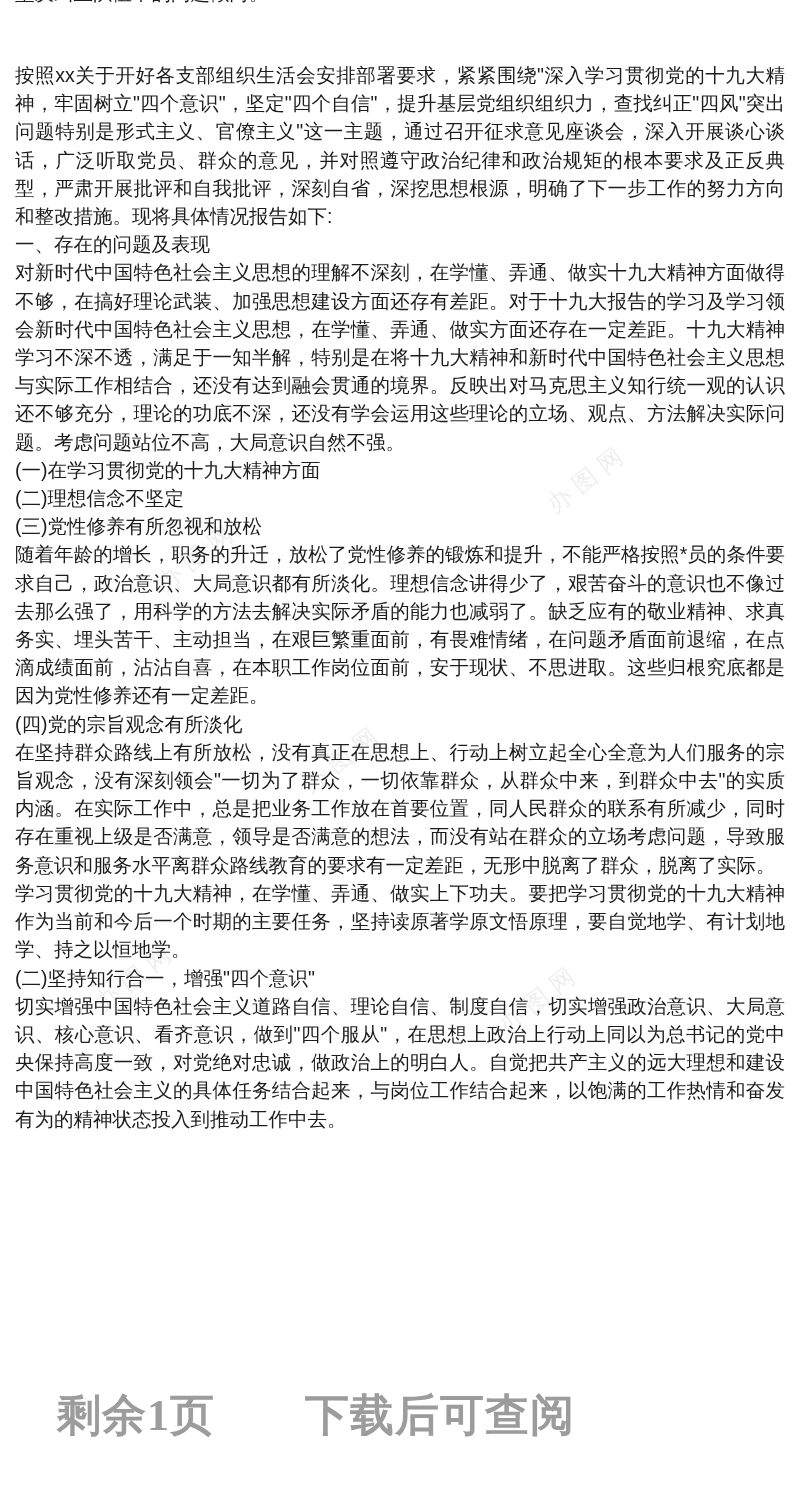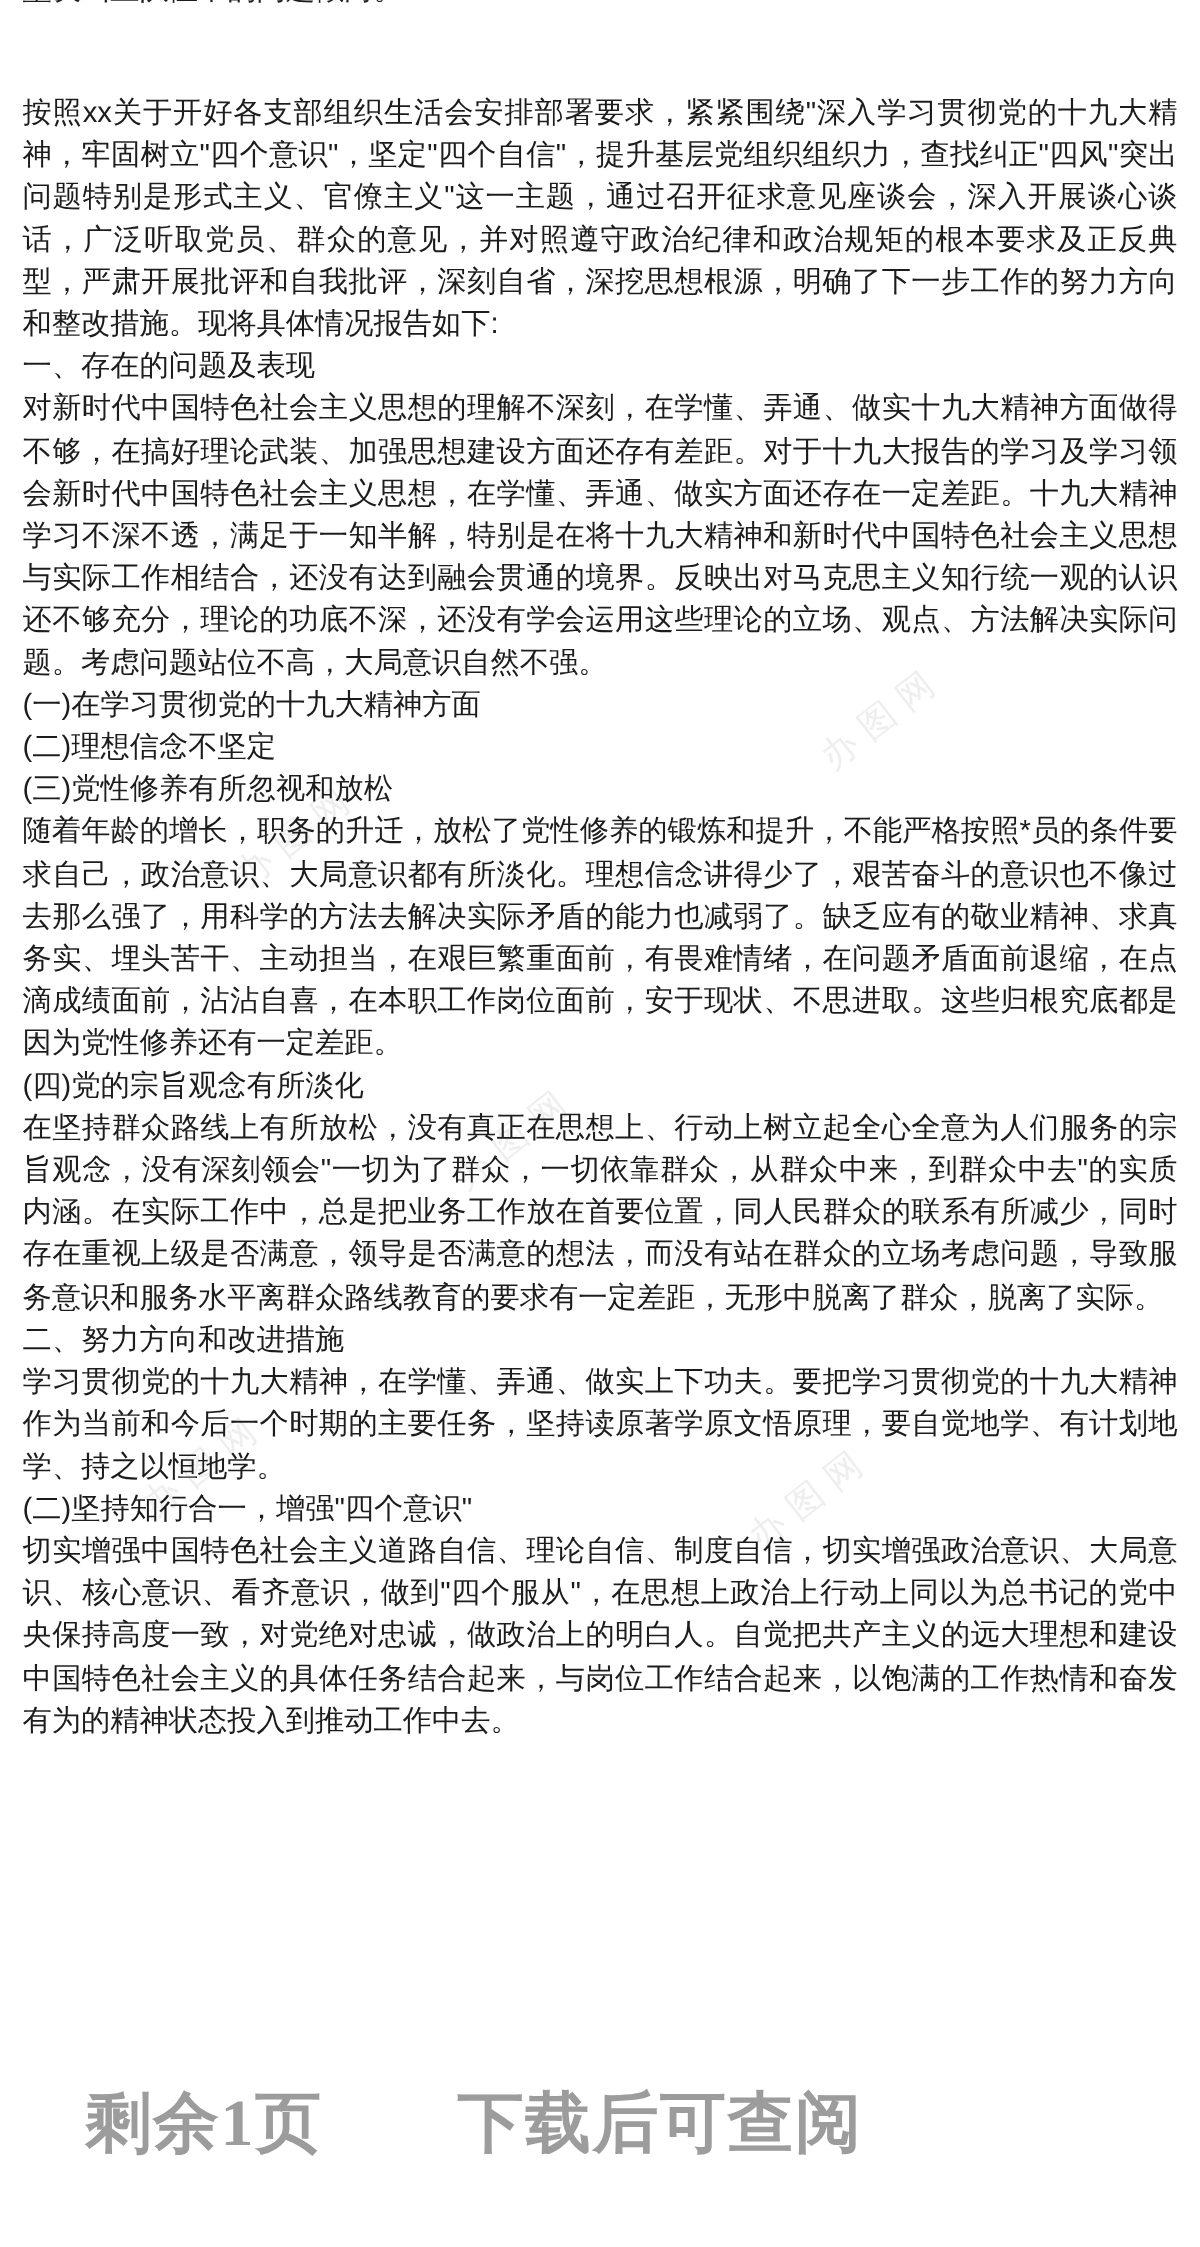--- a/index.html
+++ b/index.html
@@ -66,19 +66,18 @@
 <div class="doc">
     <p class="body">按照xx关于开好各支部组织生活会安排部署要求，紧紧围绕"深入学习贯彻党的十九大精神，牢固树立"四个意识"，坚定"四个自信"，提升基层党组织组织力，查找纠正"四风"突出问题特别是形式主义、官僚主义"这一主题，通过召开征求意见座谈会，深入开展谈心谈话，广泛听取党员、群众的意见，并对照遵守政治纪律和政治规矩的根本要求及正反典型，严肃开展批评和自我批评，深刻自省，深挖思想根源，明确了下一步工作的努力方向和整改措施。现将具体情况报告如下:</p>
     <p class="heading">一、存在的问题及表现</p>
     <p class="body">对新时代中国特色社会主义思想的理解不深刻，在学懂、弄通、做实十九大精神方面做得不够，在搞好理论武装、加强思想建设方面还存有差距。对于十九大报告的学习及学习领会新时代中国特色社会主义思想，在学懂、弄通、做实方面还存在一定差距。十九大精神学习不深不透，满足于一知半解，特别是在将十九大精神和新时代中国特色社会主义思想与实际工作相结合，还没有达到融会贯通的境界。反映出对马克思主义知行统一观的认识还不够充分，理论的功底不深，还没有学会运用这些理论的立场、观点、方法解决实际问题。考虑问题站位不高，大局意识自然不强。</p>
     <p class="body">(一)在学习贯彻党的十九大精神方面</p>
     <p class="body">(二)理想信念不坚定</p>
     <p class="body">(三)党性修养有所忽视和放松</p>
     <p class="body">随着年龄的增长，职务的升迁，放松了党性修养的锻炼和提升，不能严格按照*员的条件要求自己，政治意识、大局意识都有所淡化。理想信念讲得少了，艰苦奋斗的意识也不像过去那么强了，用科学的方法去解决实际矛盾的能力也减弱了。缺乏应有的敬业精神、求真务实、埋头苦干、主动担当，在艰巨繁重面前，有畏难情绪，在问题矛盾面前退缩，在点滴成绩面前，沾沾自喜，在本职工作岗位面前，安于现状、不思进取。这些归根究底都是因为党性修养还有一定差距。</p>
     <p class="body">(四)党的宗旨观念有所淡化</p>
     <p class="body">在坚持群众路线上有所放松，没有真正在思想上、行动上树立起全心全意为人们服务的宗旨观念，没有深刻领会"一切为了群众，一切依靠群众，从群众中来，到群众中去"的实质内涵。在实际工作中，总是把业务工作放在首要位置，同人民群众的联系有所减少，同时存在重视上级是否满意，领导是否满意的想法，而没有站在群众的立场考虑问题，导致服务意识和服务水平离群众路线教育的要求有一定差距，无形中脱离了群众，脱离了实际。</p>
-    <p class="heading">二、努力方向和改进措施</p>
     <p class="body">学习贯彻党的十九大精神，在学懂、弄通、做实上下功夫。要把学习贯彻党的十九大精神作为当前和今后一个时期的主要任务，坚持读原著学原文悟原理，要自觉地学、有计划地学、持之以恒地学。</p>
     <p class="body">(二)坚持知行合一，增强"四个意识"</p>
     <p class="body">切实增强中国特色社会主义道路自信、理论自信、制度自信，切实增强政治意识、大局意识、核心意识、看齐意识，做到"四个服从"，在思想上政治上行动上同以为总书记的党中央保持高度一致，对党绝对忠诚，做政治上的明白人。自觉把共产主义的远大理想和建设中国特色社会主义的具体任务结合起来，与岗位工作结合起来，以饱满的工作热情和奋发有为的精神状态投入到推动工作中去。</p>
   </div>
 
 <div class="footer">剩余1页　　下载后可查阅</div>
 
 </body></html>

